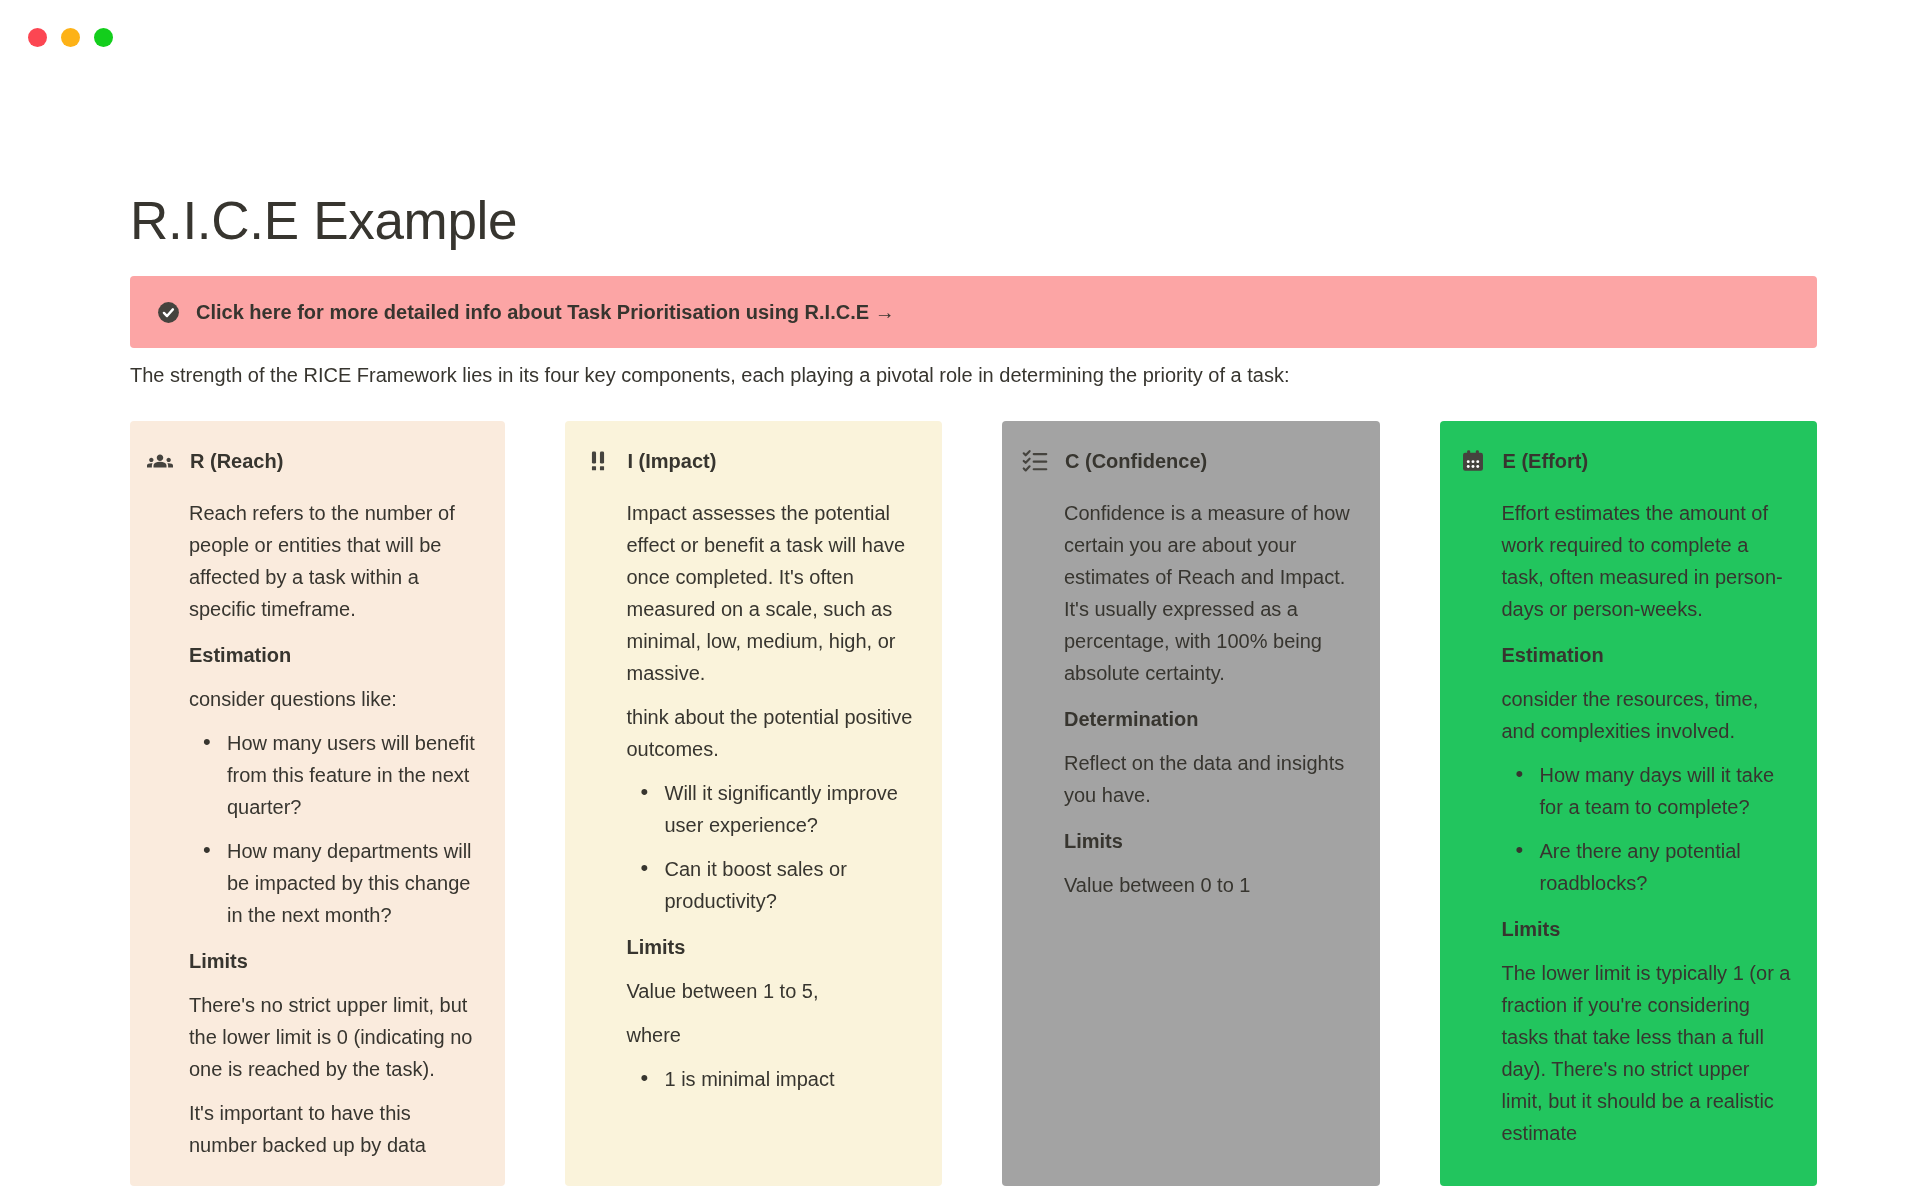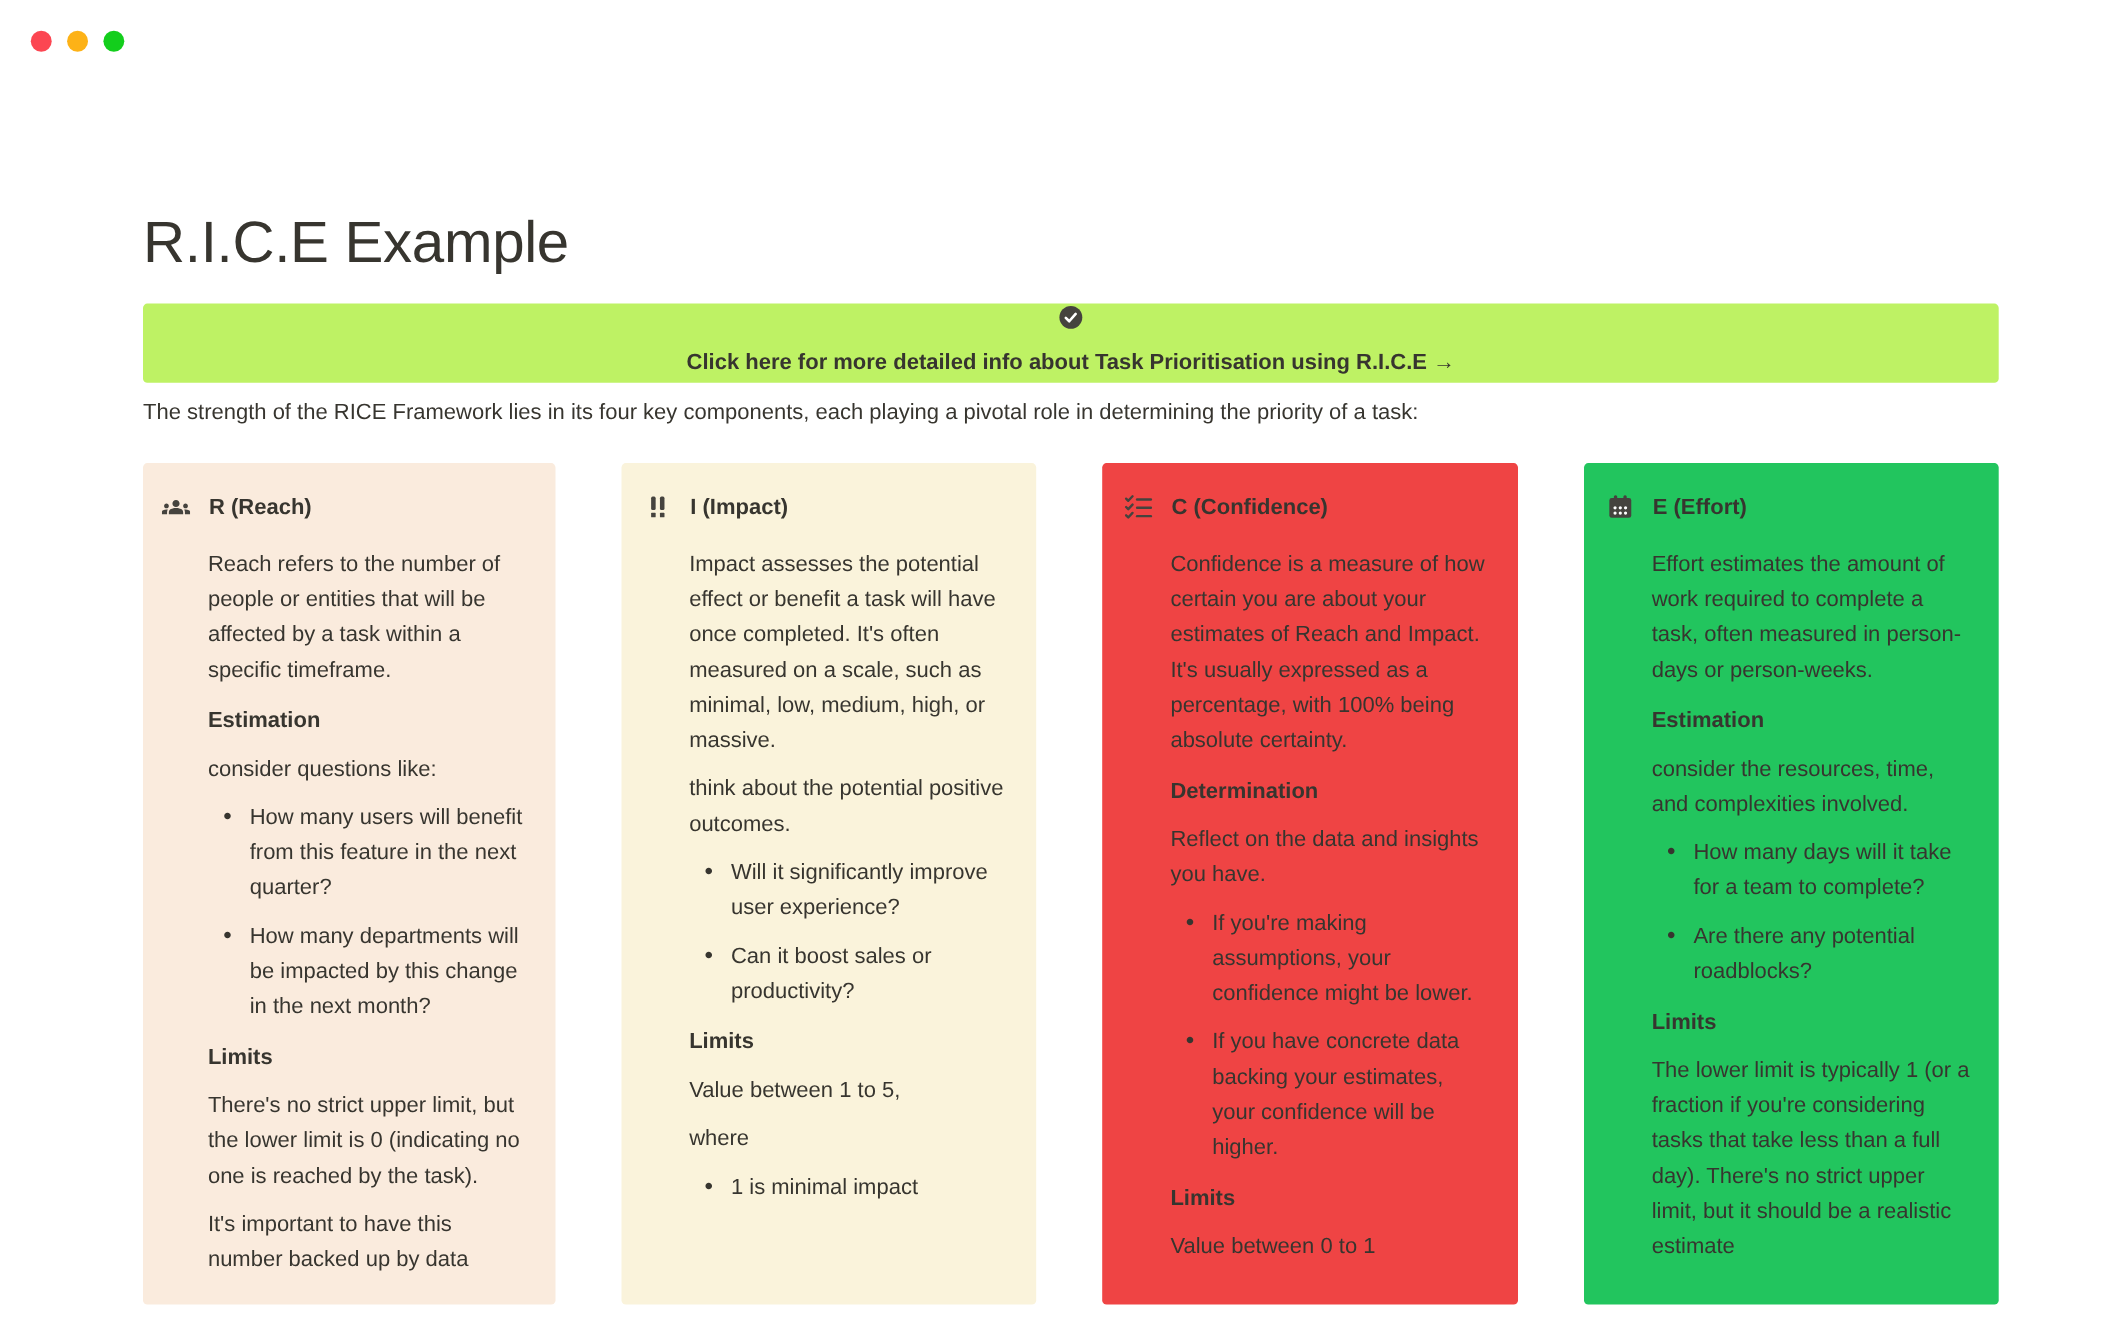--- a/index.html
+++ b/index.html
@@ -99,21 +99,21 @@
 </svg>
 
 <div class="traffic-lights">
   <div class="traffic-btn" style="background-color: rgb(252, 70, 82);"></div>
   <div class="traffic-btn" style="background-color: rgb(253, 178, 23);"></div>
   <div class="traffic-btn" style="background-color: rgb(19, 206, 28);"></div>
 </div>
 
 <h1 class="page-title">R.I.C.E Example</h1>
 
-<div class="callout" style="background-color: #bef264; flex-direction: column;">
+<div class="callout" style="background-color: #fca5a5;">
   <svg class="callout-icon" viewBox="0 0 24 24">
     <use href="#sym-check-circle"></use>
   </svg>
   <span class="callout-text">Click here for more detailed info about Task Prioritisation using R.I.C.E →</span>
 </div>
 
 <p class="intro">The strength of the RICE Framework lies in its four key components, each playing a pivotal role in determining the priority of a task:</p>
 
 <div class="cards-row">
     <section class="card" style="background-color: rgb(250, 235, 221); padding-left: 17px;">
@@ -151,35 +151,31 @@
           <li>Can it boost sales or productivity?</li>
         </ul>
         <h4>Limits</h4>
         <p>Value between 1 to 5,</p>
         <p>where</p>
         <ul>
           <li>1 is minimal impact</li>
         </ul>
       </div>
     </section>
-    <section class="card" style="background-color: #ef4444;">
+    <section class="card" style="background-color: #a3a3a3;">
       <div class="card-head">
         <svg class="card-icon" viewBox="0 0 24 24">
           <use href="#sym-checklist"></use>
         </svg>
         <span class="card-title">C (Confidence)</span>
       </div>
       <div class="card-body">
         <p>Confidence is a measure of how certain you are about your estimates of Reach and Impact. It's usually expressed as a percentage, with 100% being absolute certainty.</p>
         <h4>Determination</h4>
         <p>Reflect on the data and insights you have.</p>
-        <ul>
-          <li>If you're making assumptions, your confidence might be lower.</li>
-          <li>If you have concrete data backing your estimates, your confidence will be higher.</li>
-        </ul>
         <h4>Limits</h4>
         <p>Value between 0 to 1</p>
       </div>
     </section>
     <section class="card" style="background-color: #22c55e;">
       <div class="card-head">
         <svg class="card-icon" viewBox="0 0 24 24">
           <use href="#sym-calendar"></use>
         </svg>
         <span class="card-title">E (Effort)</span>

